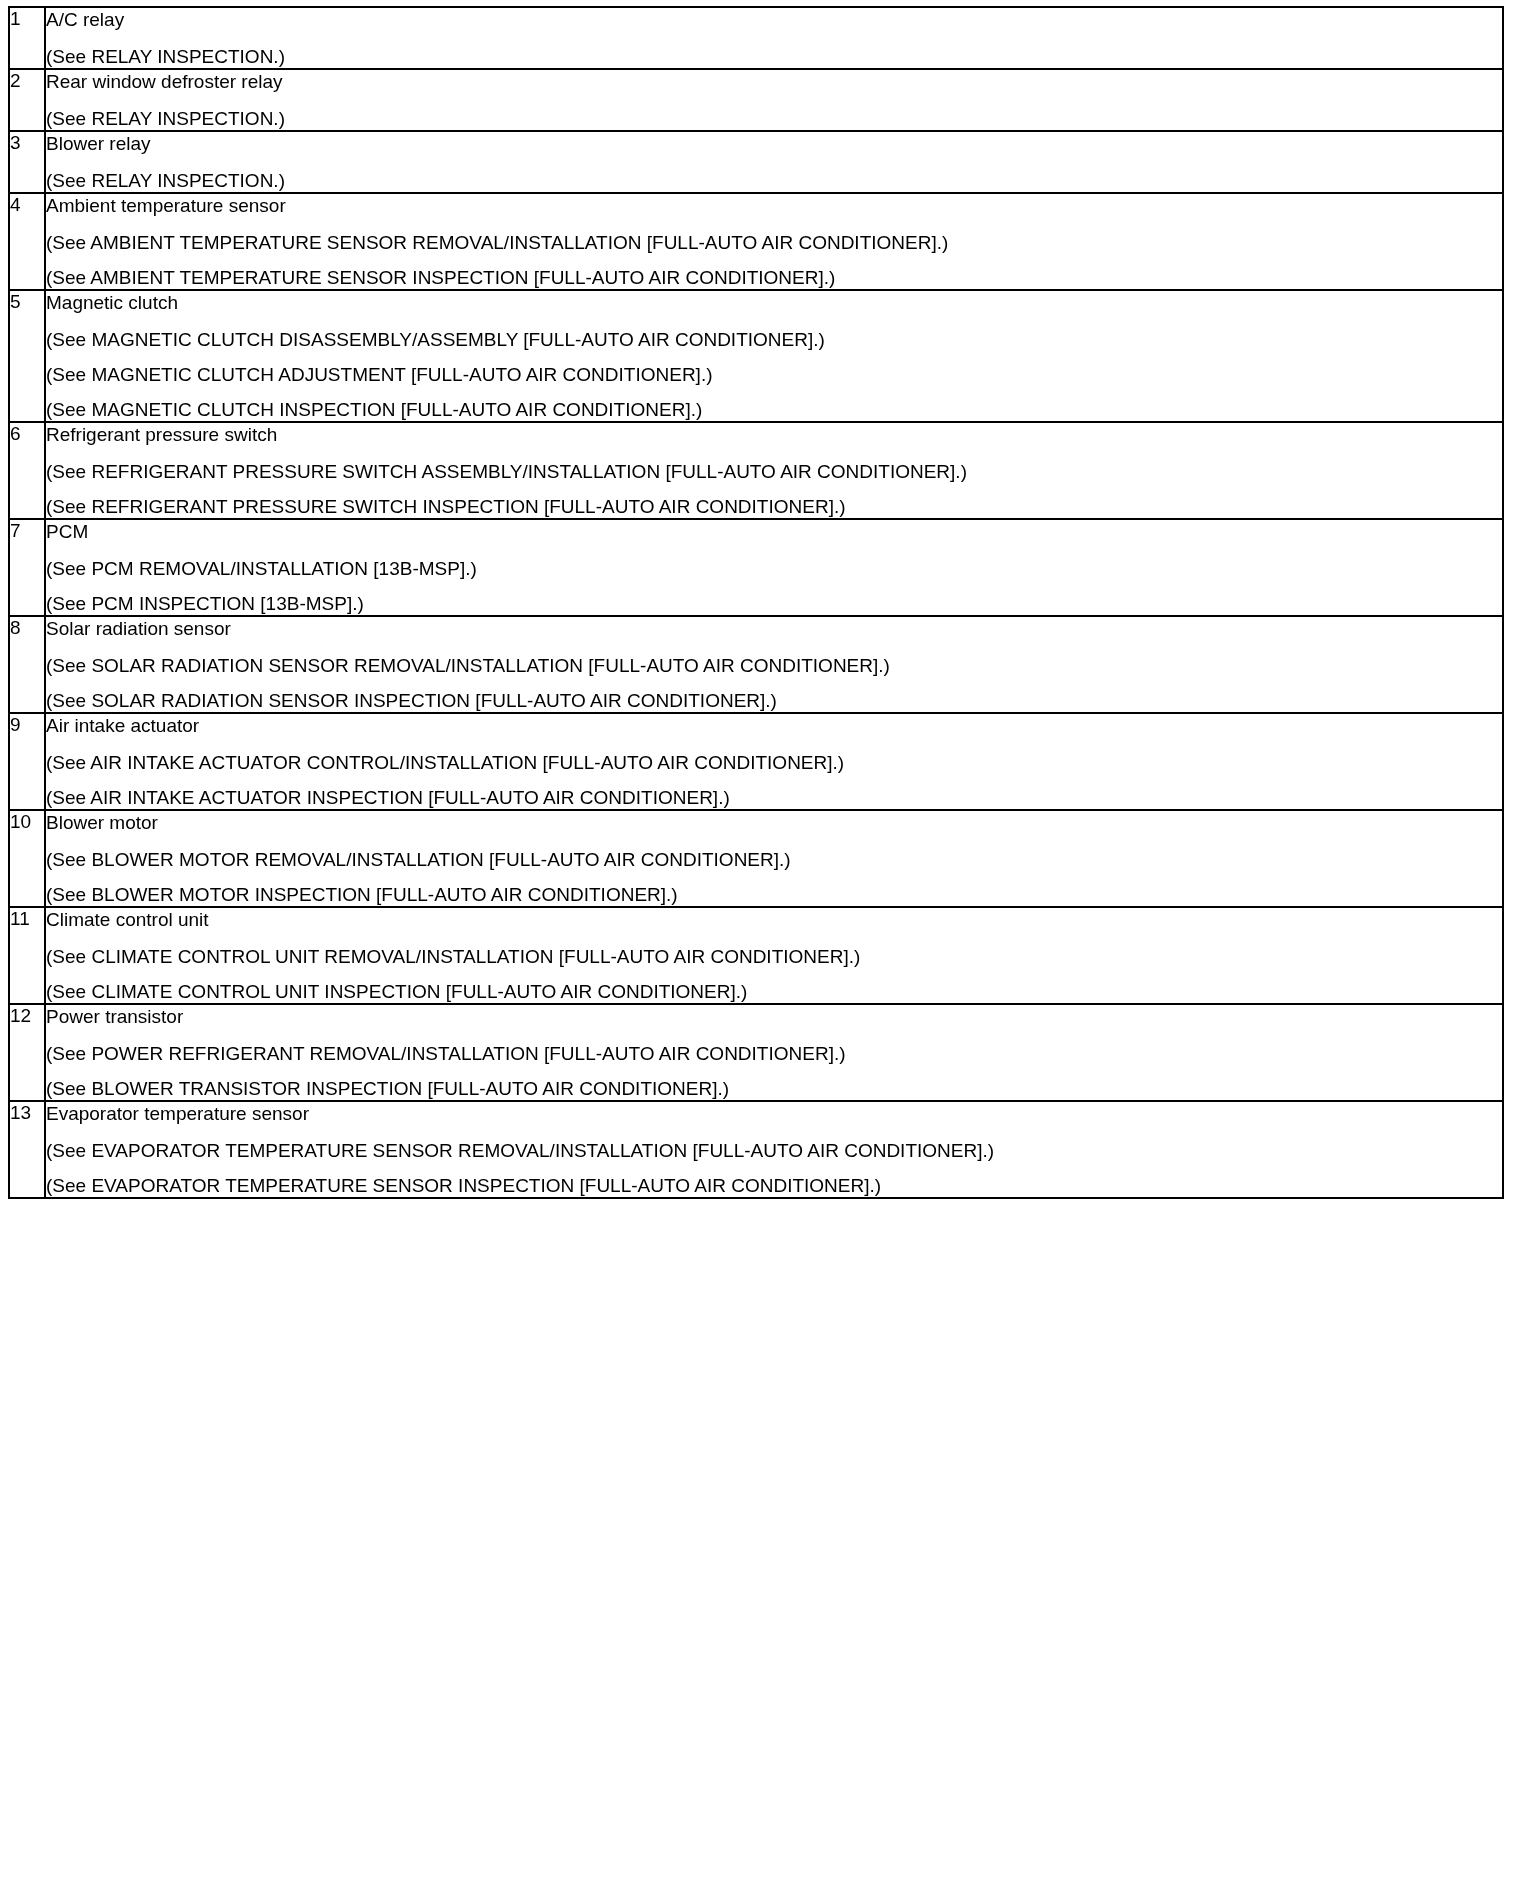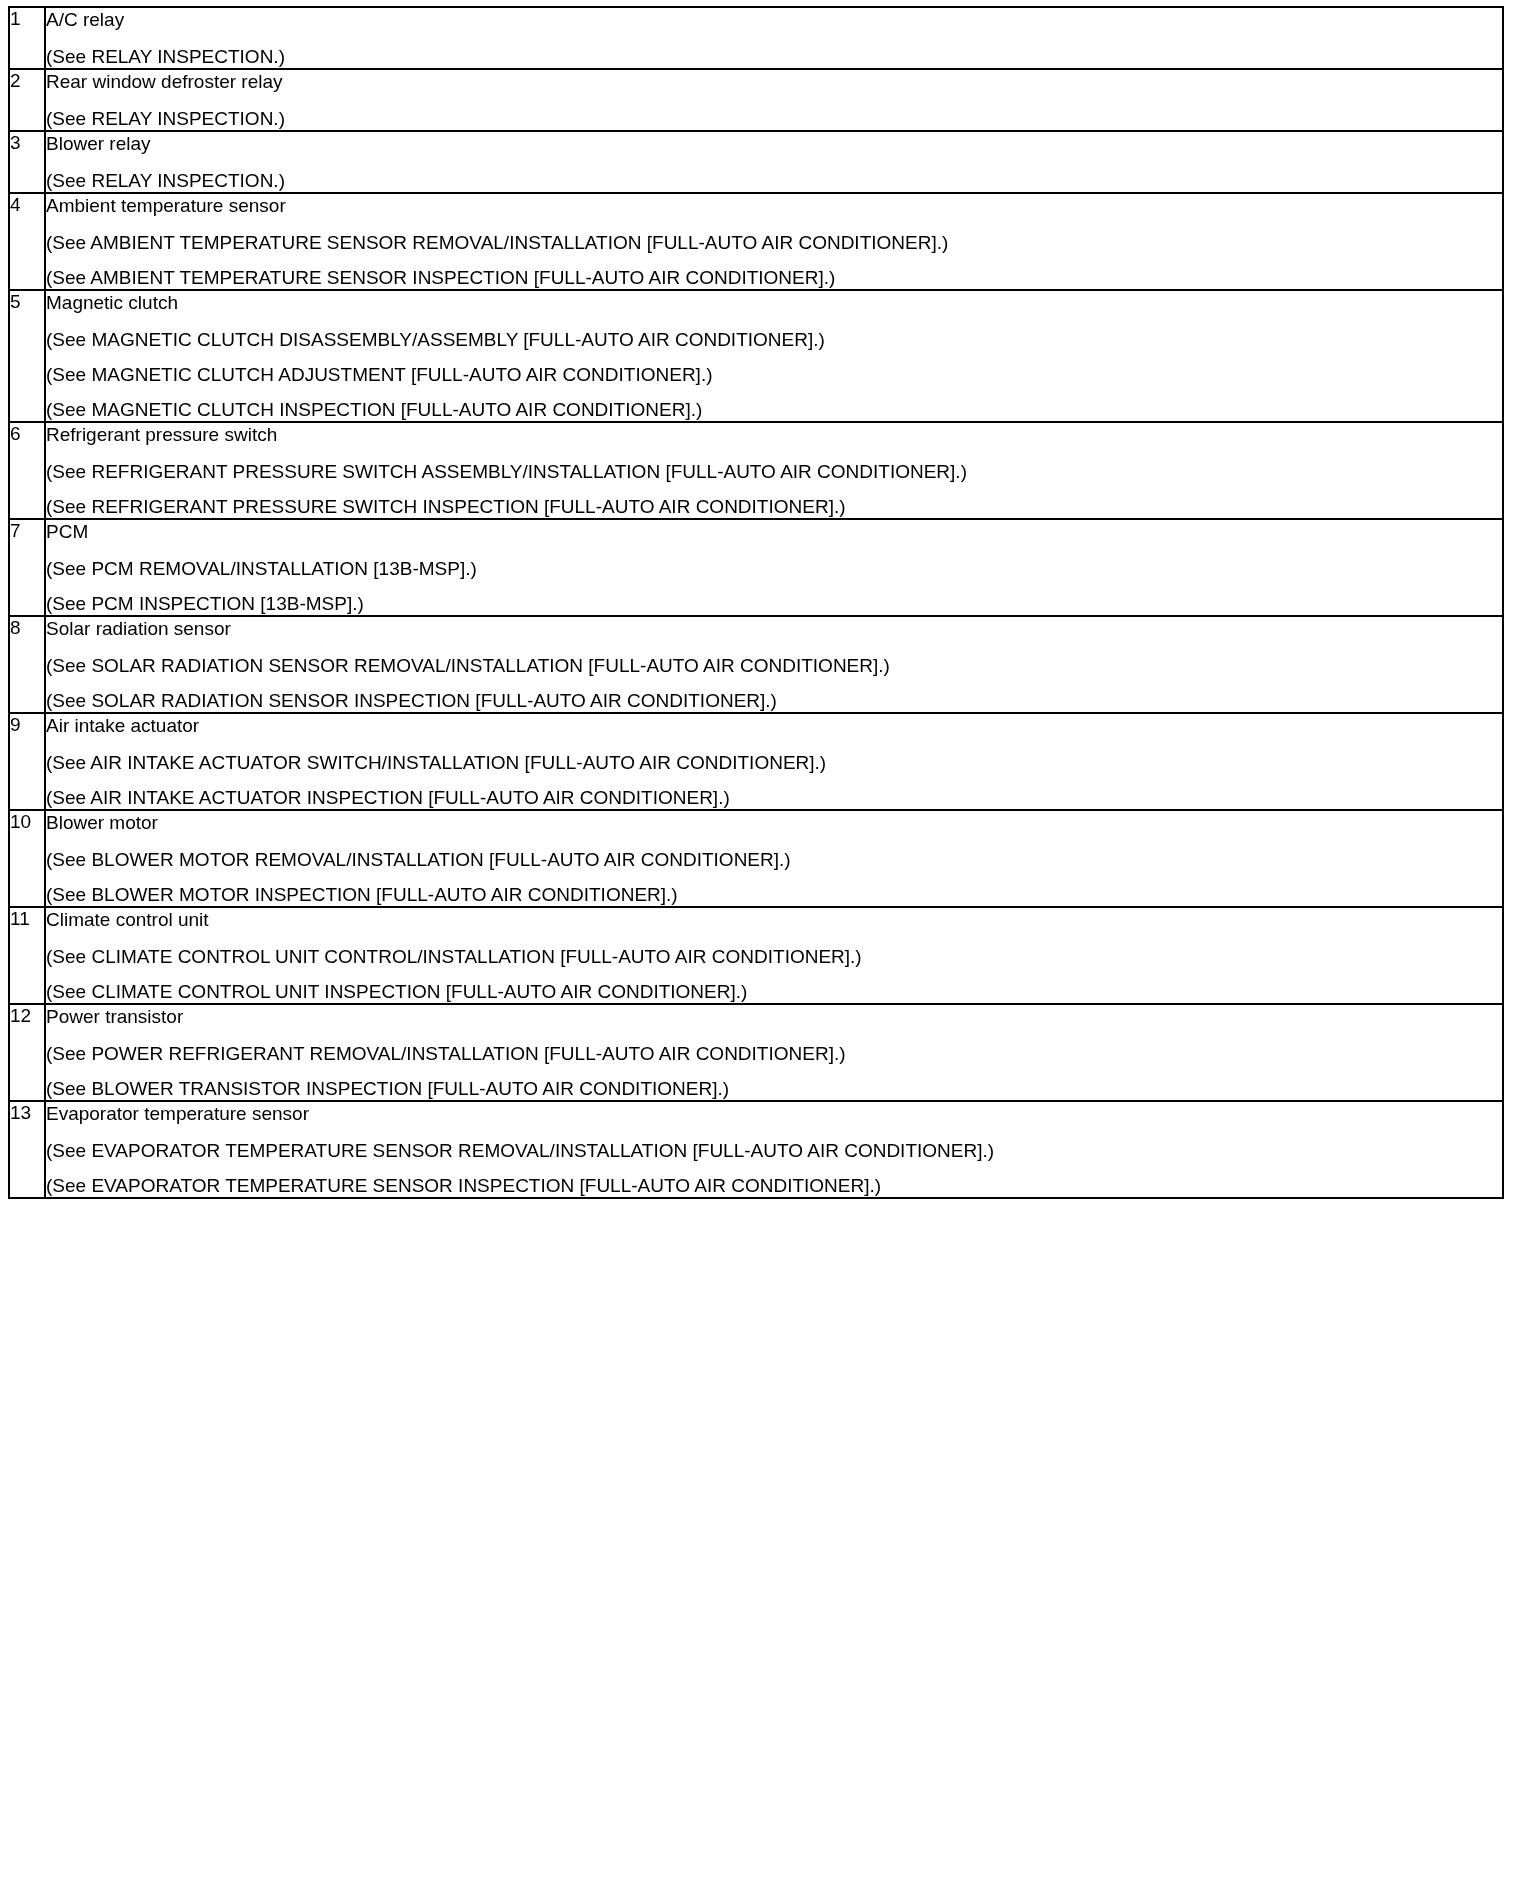--- a/index.html
+++ b/index.html
@@ -122,37 +122,37 @@
           <td class="desc-cell">
             <div class="part-name">Solar radiation sensor</div>
             <div class="ref-line">(See SOLAR RADIATION SENSOR REMOVAL/INSTALLATION [FULL-AUTO AIR CONDITIONER].)</div>
             <div class="ref-line">(See SOLAR RADIATION SENSOR INSPECTION [FULL-AUTO AIR CONDITIONER].)</div>
           </td>
         </tr>
         <tr>
           <td class="num-cell">9</td>
           <td class="desc-cell">
             <div class="part-name">Air intake actuator</div>
-            <div class="ref-line">(See AIR INTAKE ACTUATOR SWITCH/INSTALLATION [FULL-AUTO AIR CONDITIONER].)</div>
+            <div class="ref-line">(See AIR INTAKE ACTUATOR CONTROL/INSTALLATION [FULL-AUTO AIR CONDITIONER].)</div>
             <div class="ref-line">(See AIR INTAKE ACTUATOR INSPECTION [FULL-AUTO AIR CONDITIONER].)</div>
           </td>
         </tr>
         <tr>
           <td class="num-cell">10</td>
           <td class="desc-cell">
             <div class="part-name">Blower motor</div>
             <div class="ref-line">(See BLOWER MOTOR REMOVAL/INSTALLATION [FULL-AUTO AIR CONDITIONER].)</div>
             <div class="ref-line">(See BLOWER MOTOR INSPECTION [FULL-AUTO AIR CONDITIONER].)</div>
           </td>
         </tr>
         <tr>
           <td class="num-cell">11</td>
           <td class="desc-cell">
             <div class="part-name">Climate control unit</div>
-            <div class="ref-line">(See CLIMATE CONTROL UNIT CONTROL/INSTALLATION [FULL-AUTO AIR CONDITIONER].)</div>
+            <div class="ref-line">(See CLIMATE CONTROL UNIT REMOVAL/INSTALLATION [FULL-AUTO AIR CONDITIONER].)</div>
             <div class="ref-line">(See CLIMATE CONTROL UNIT INSPECTION [FULL-AUTO AIR CONDITIONER].)</div>
           </td>
         </tr>
         <tr>
           <td class="num-cell">12</td>
           <td class="desc-cell">
             <div class="part-name">Power transistor</div>
             <div class="ref-line">(See POWER REFRIGERANT REMOVAL/INSTALLATION [FULL-AUTO AIR CONDITIONER].)</div>
             <div class="ref-line">(See BLOWER TRANSISTOR INSPECTION [FULL-AUTO AIR CONDITIONER].)</div>
           </td>

